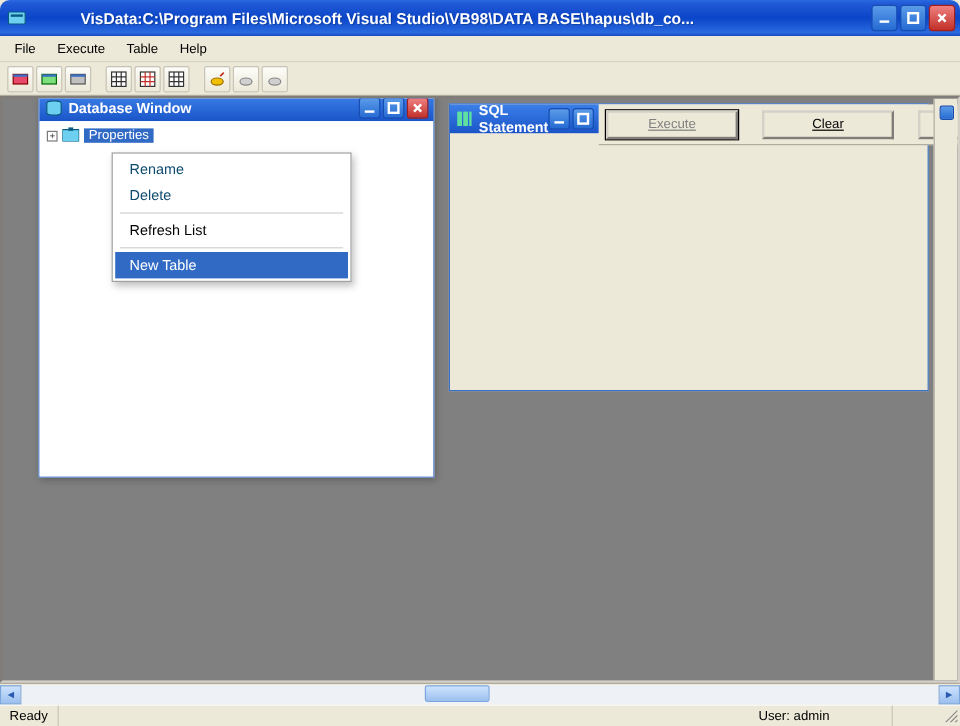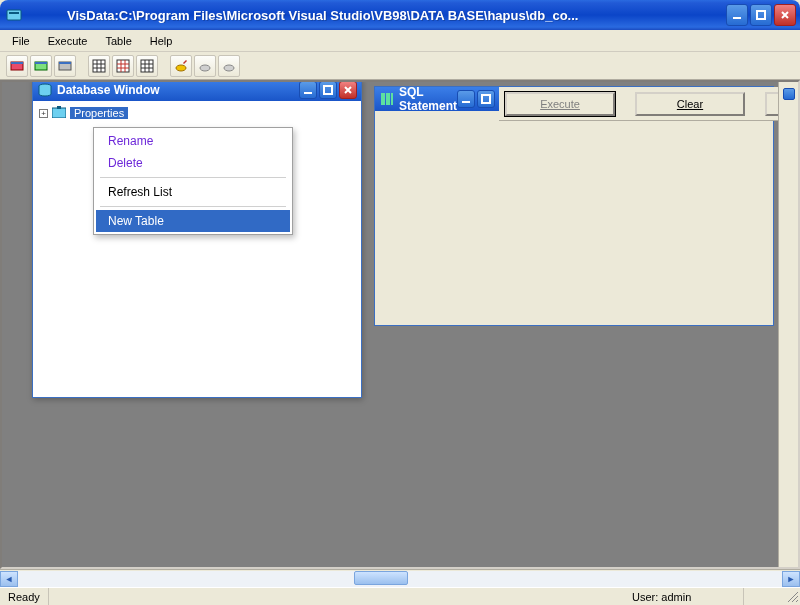--- a/index.html
+++ b/index.html
@@ -197,21 +197,21 @@
     background: #fff;
     border: 1px solid #a0a0a0;
     box-shadow: 2px 3px 6px rgba(0,0,0,.25);
     z-index: 10;
     padding: 2px;
   }
   .cm-item {
     padding: 4px 12px;
     font-size: 12px;
   }
-  .cm-item.disabled { color: #6d28d9; }
+  .cm-item.disabled { color: #0c4a6e; }
   .cm-sep { height: 1px; background: #d0d0d0; margin: 3px 4px; }
   .cm-item.highlight {
     background: #316ac5;
     color: #fff;
   }
 
   
   .right-spacer {
     position: absolute;
     right: 0;

